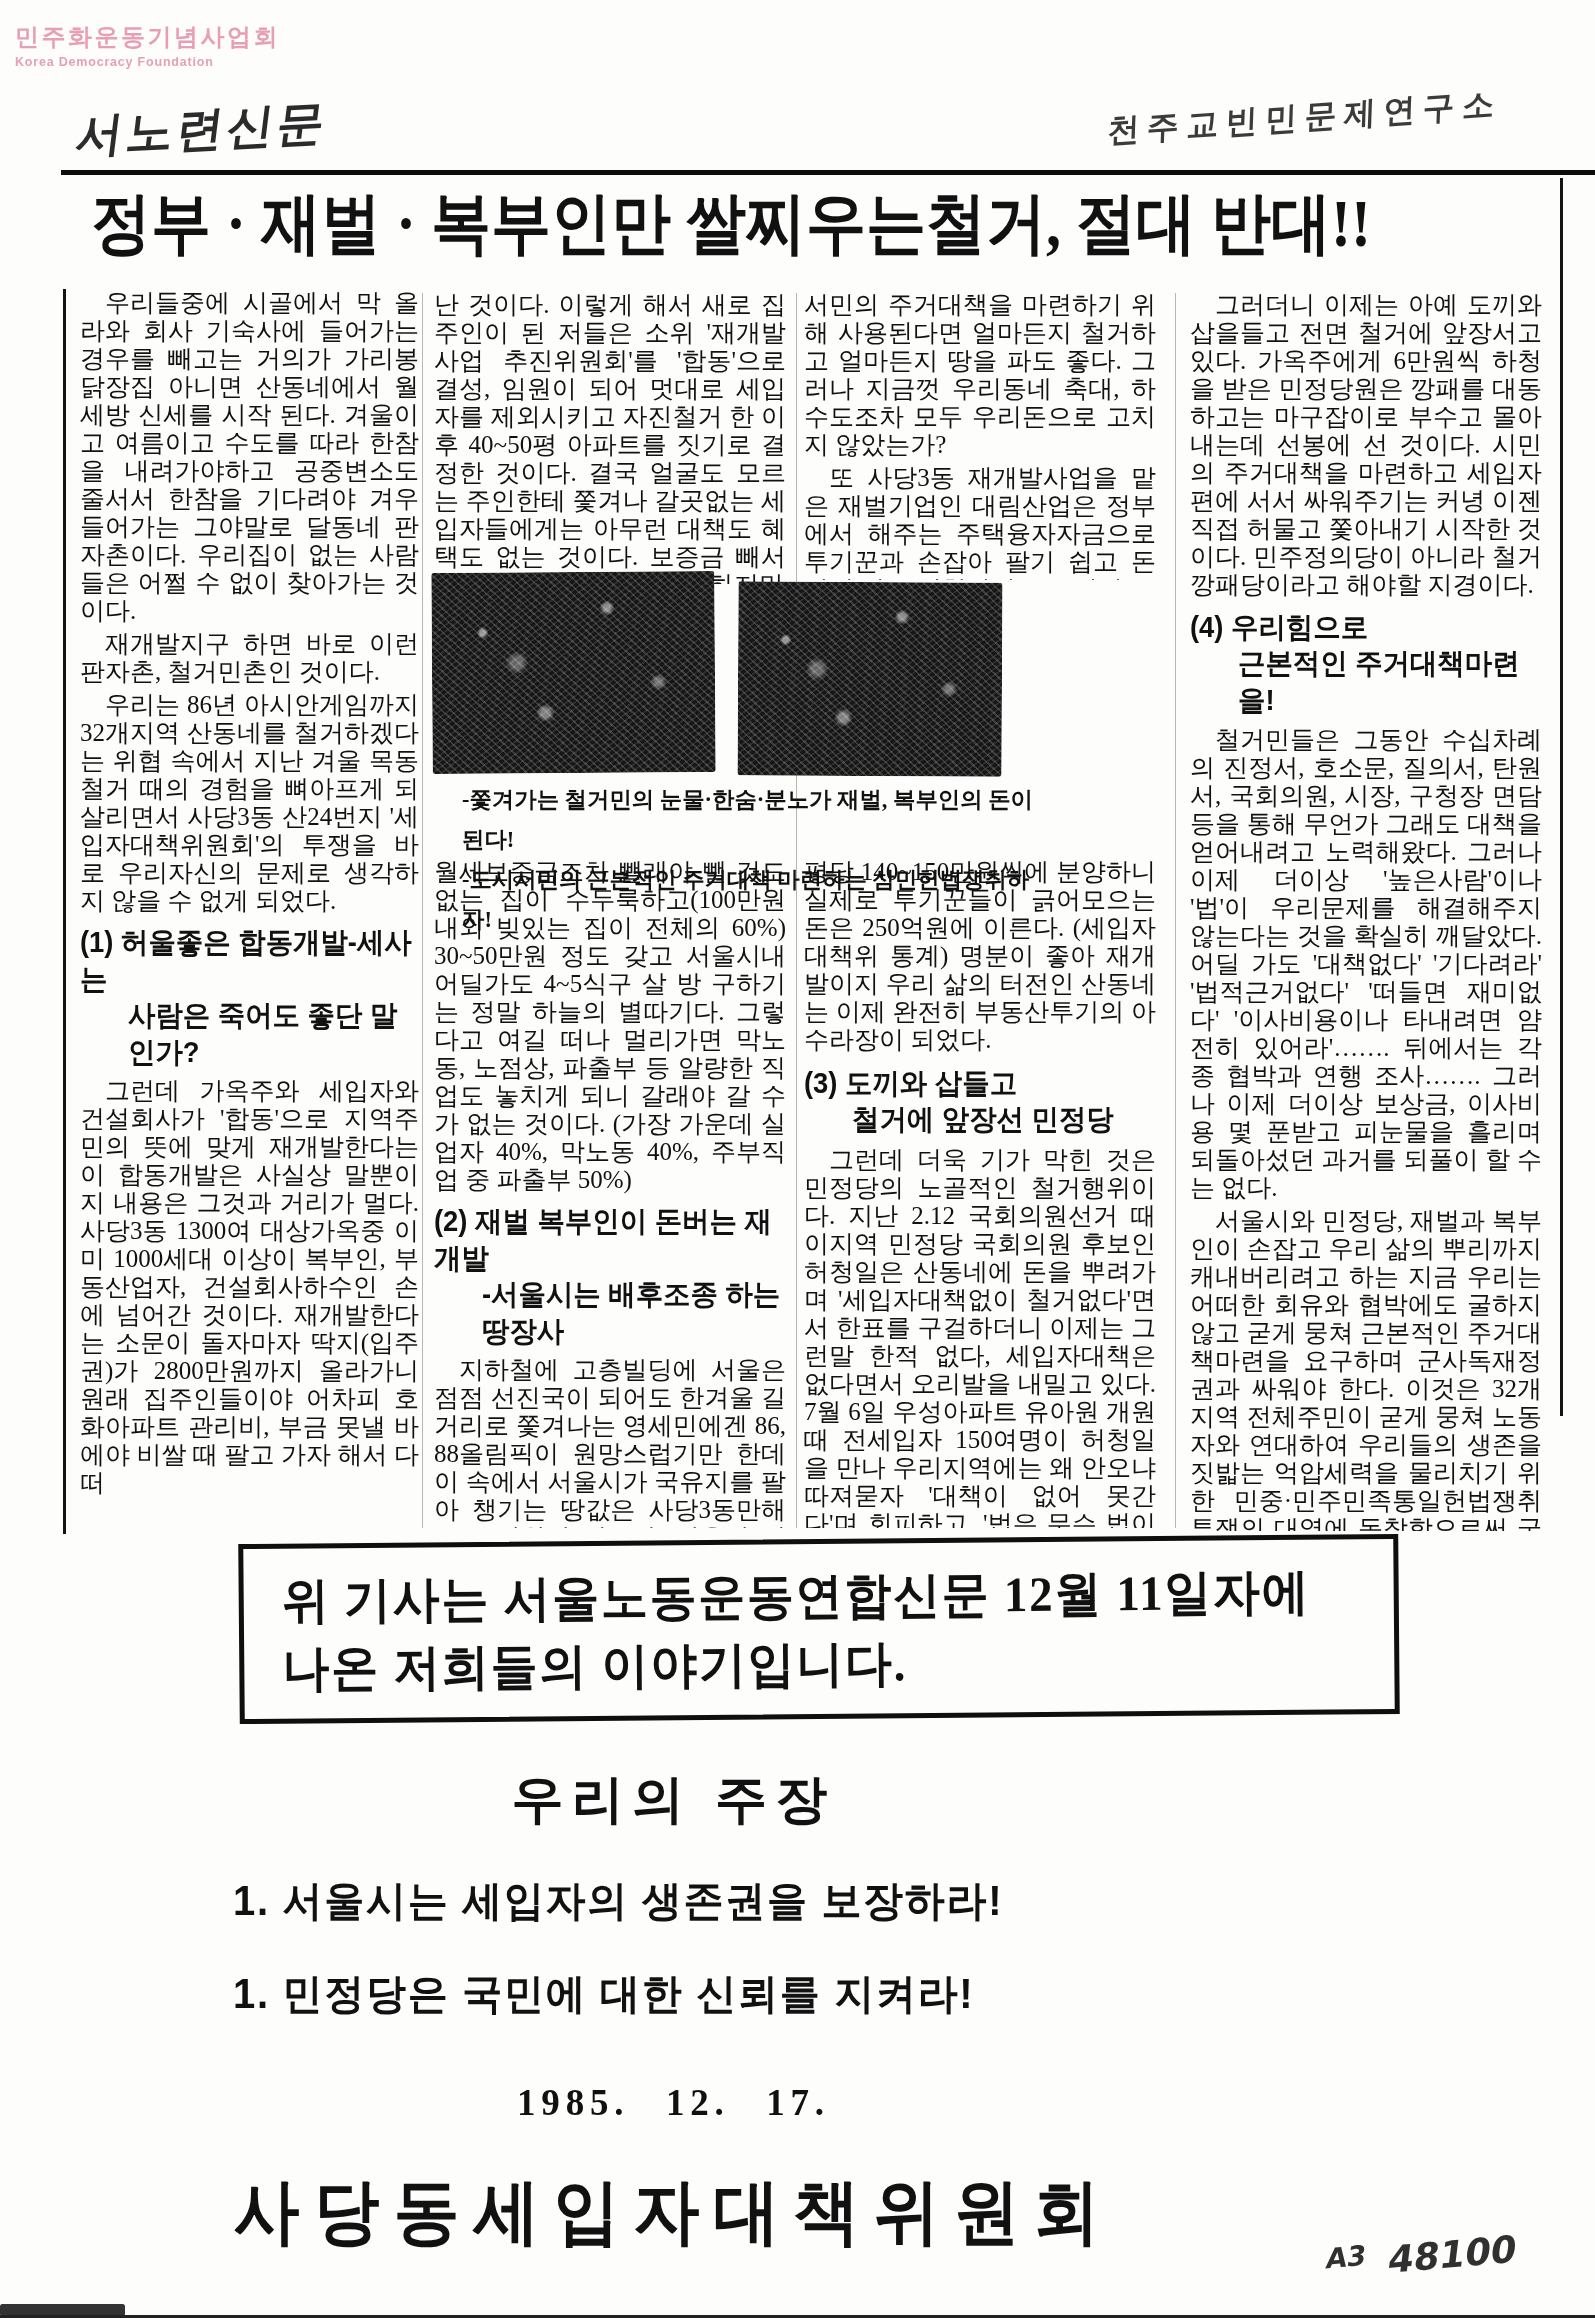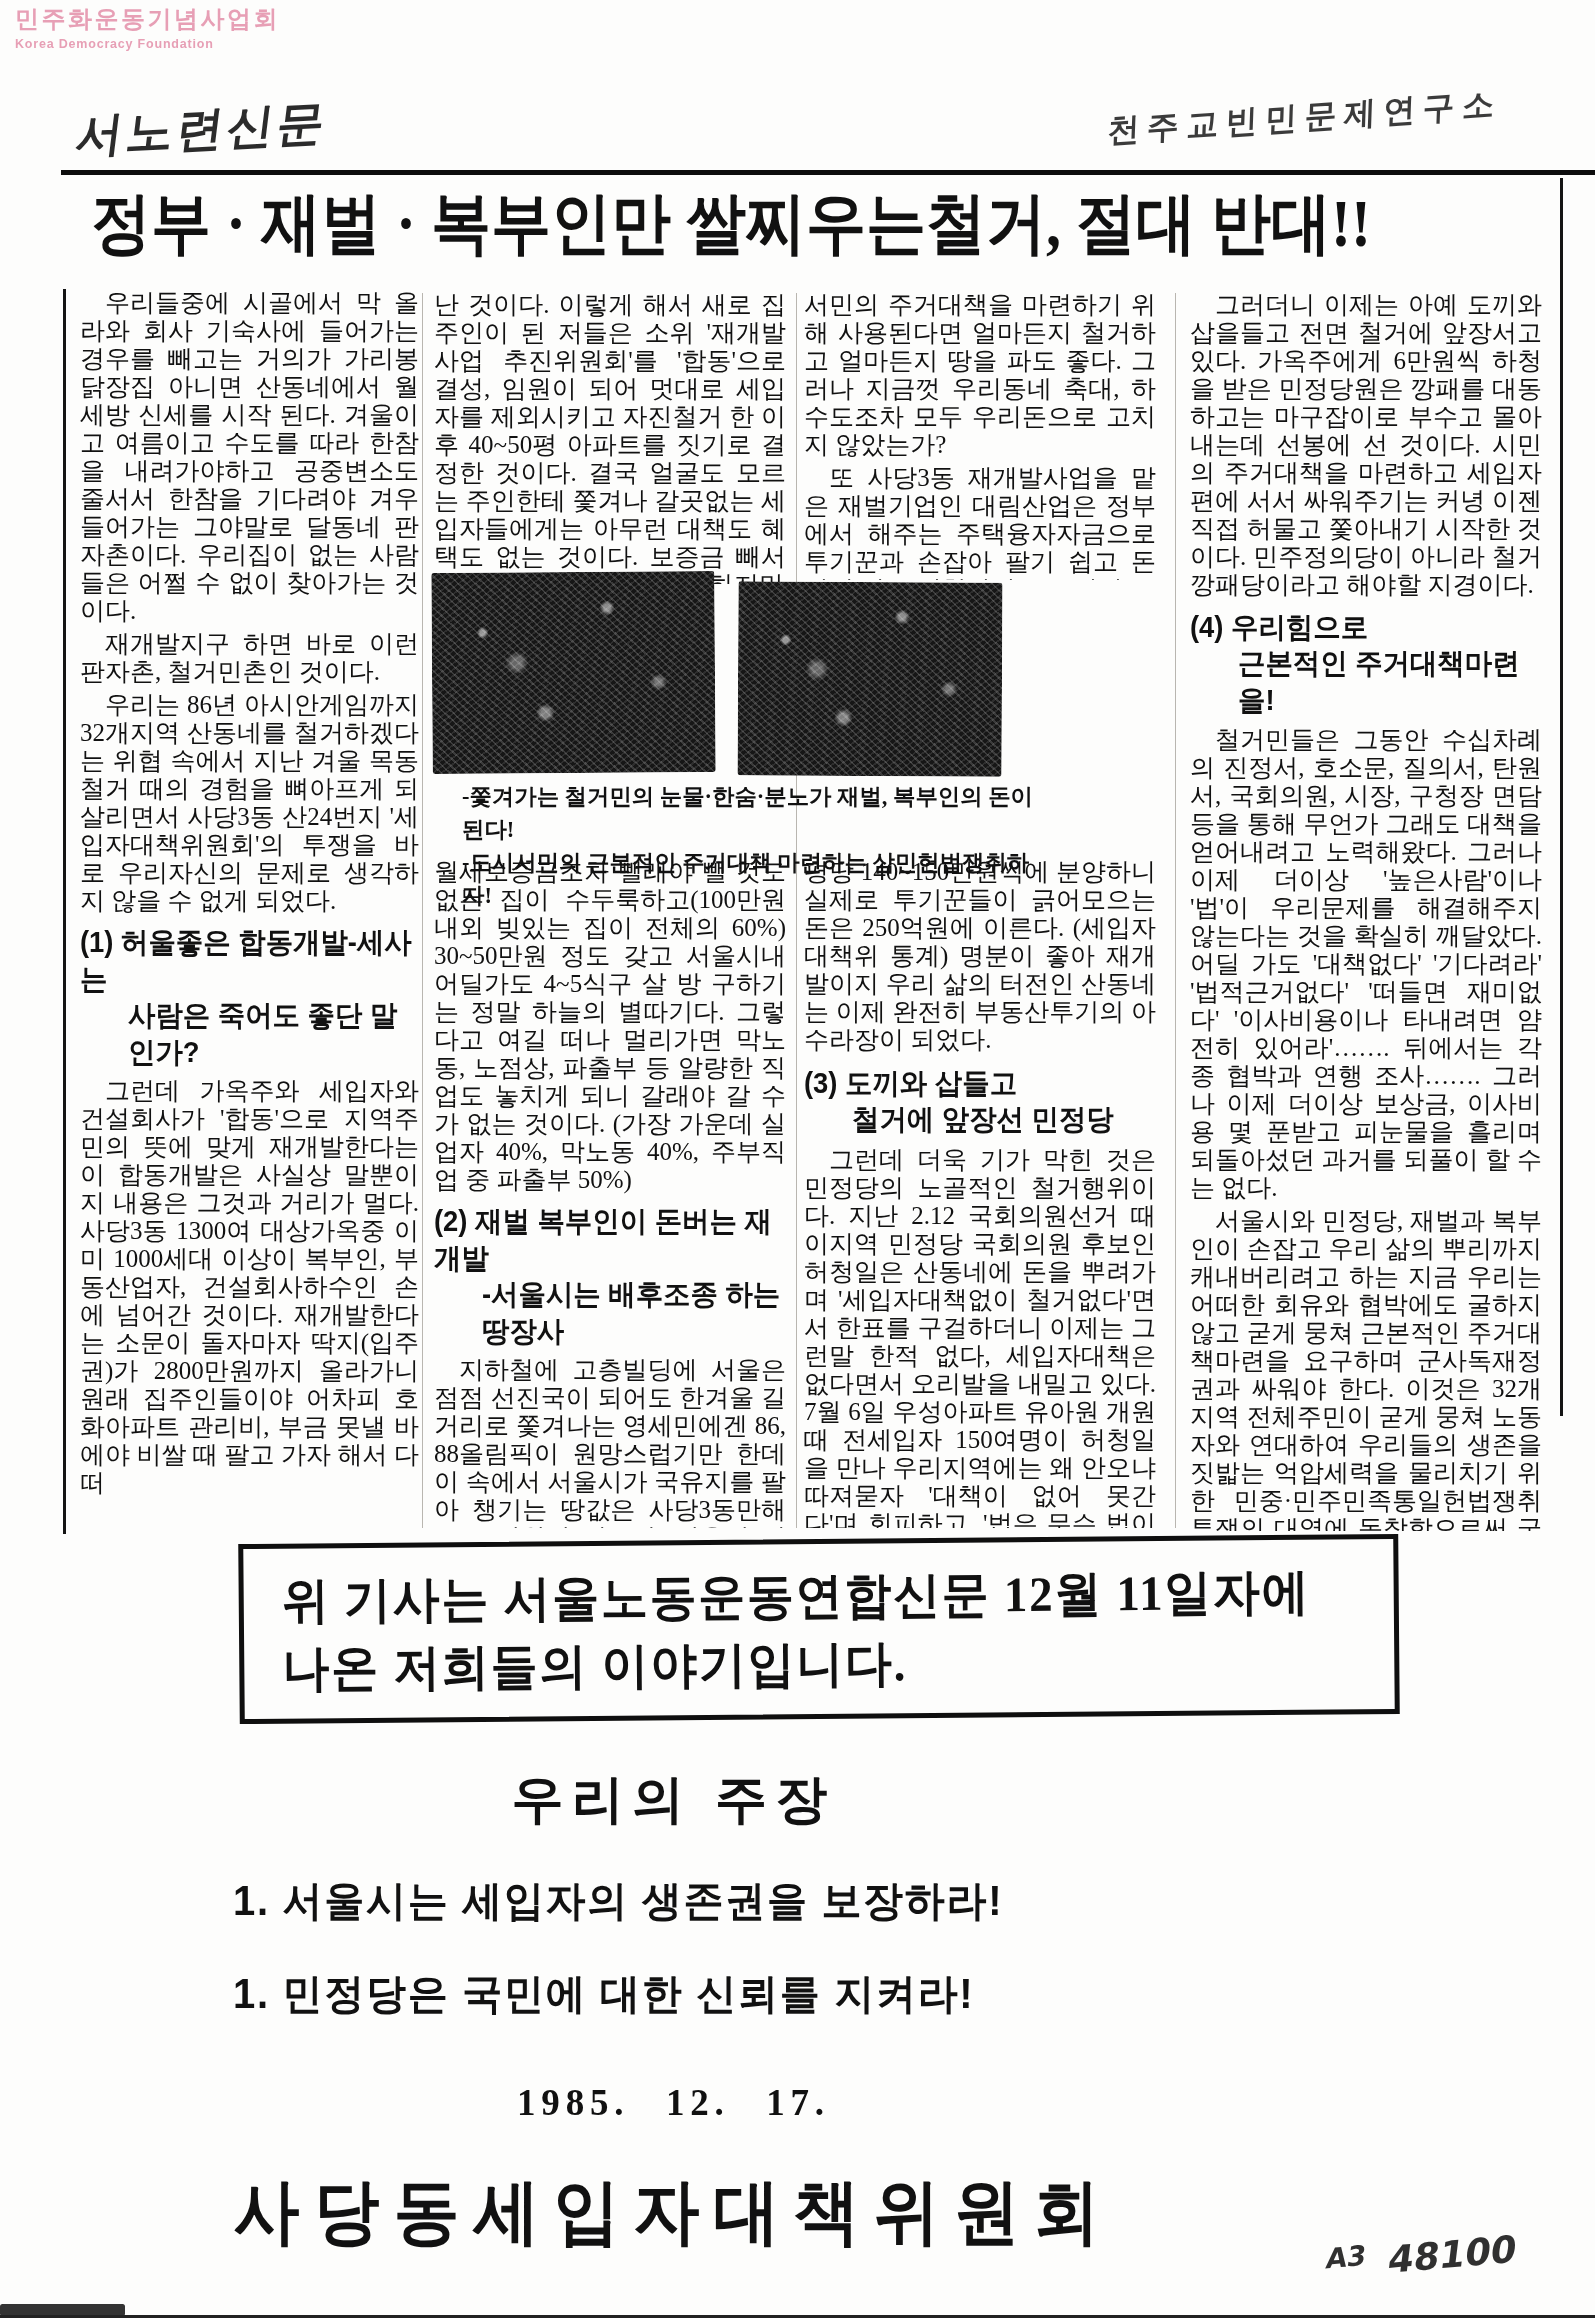--- a/index.html
+++ b/index.html
@@ -2,21 +2,21 @@
 <html style="font-size:13.3px"><head>
 <meta charset="utf-8">
 <style>
   html,body{margin:0;padding:0;background:#888;}
   .page{
     position:relative;width:1596px;height:2319px;margin:0 auto;
     background:#fdfdfc;overflow:hidden;
     font-family:"Liberation Serif","DejaVu Serif",serif;color:#111;
   }
   
-  .watermark{position:absolute;left:15px;top:3px;color:#e79fb5;}
+  .watermark{position:absolute;left:15px;top:21px;color:#e79fb5;}
   .watermark .wm1{font-family:"Liberation Sans","DejaVu Sans",sans-serif;font-weight:bold;font-size:24px;letter-spacing:2.5px;}
   .watermark .wm2{font-family:"Liberation Sans","DejaVu Sans",sans-serif;font-weight:bold;font-size:12.5px;letter-spacing:0.8px;margin-top:1.7px;}
   
   .hw{font-family:"DejaVu Sans",sans-serif;font-weight:bold;color:#1a1a1a;}
   .hw-tl{position:absolute;left:76px;top:98px;font-size:47px;transform:rotate(-3deg) skewX(-10deg);letter-spacing:3.3px;opacity:.92;}
   .hw-tr{position:absolute;left:1107px;top:96px;font-size:32px;transform:rotate(-4deg) skewX(-6deg);letter-spacing:7.5px;opacity:.85;}
   .hw-br{position:absolute;right:79px;bottom:40px;font-size:37px;transform:rotate(-5deg) skewX(-12deg);opacity:.9;}
   .hw-br .a3{font-size:27.4px;margin-right:23px;vertical-align:10px;}
   
   .rule-top{position:absolute;left:61px;top:170px;width:1534px;height:5px;background:#0d0d0d;}
@@ -49,21 +49,21 @@
       radial-gradient(circle at 18% 30%, rgba(255,255,255,.55) 0 2.5px, rgba(255,255,255,0) 5.8px),
       radial-gradient(circle at 62% 18%, rgba(255,255,255,.5) 0 3.3px, rgba(255,255,255,0) 7.5px),
       radial-gradient(circle at 40% 70%, rgba(255,255,255,.45) 0 4.2px, rgba(255,255,255,0) 9.1px),
       radial-gradient(circle at 80% 55%, rgba(255,255,255,.4) 0 3.3px, rgba(255,255,255,0) 8.3px),
       radial-gradient(circle at 30% 45%, rgba(255,255,255,.35) 0 5px, rgba(255,255,255,0) 11.6px),
       repeating-linear-gradient(43deg, rgba(255,255,255,.16) 0 1.7px, rgba(0,0,0,0) 1.7px 5.8px),
       repeating-linear-gradient(-37deg, rgba(255,255,255,.10) 0 1.7px, rgba(0,0,0,0) 1.7px 5px);
   }
   #photo1{left:432px;top:572px;width:283px;height:201px;transform:rotate(-.4deg);}
   #photo2{left:738px;top:582px;width:264px;height:194px;transform:rotate(.3deg);}
-  .captions{position:absolute;left:462px;top:780px;width:582px;font-weight:bold;font-size:22.4px;line-height:33px;}
+  .captions{position:absolute;left:462px;top:780px;width:582px;font-weight:bold;font-size:22.4px;line-height:40px;}
   
   .notice-box{
     position:absolute;left:239px;top:1539px;width:1160px;height:180px;
     border:5px solid #0f0f0f;box-sizing:border-box;transform:rotate(-.5deg);
     padding:18.3px 8.3px 0 38px;
   }
   .notice-box div{font-size:47px;font-weight:bold;line-height:68px;letter-spacing:1.7px;white-space:nowrap;transform:scaleY(1.05);}
   
   .claims{position:absolute;left:233px;top:1765px;width:881px;text-align:center;}
   .claims .title{font-family:"Liberation Sans","DejaVu Sans",sans-serif;font-size:52px;font-weight:bold;letter-spacing:8.3px;}

